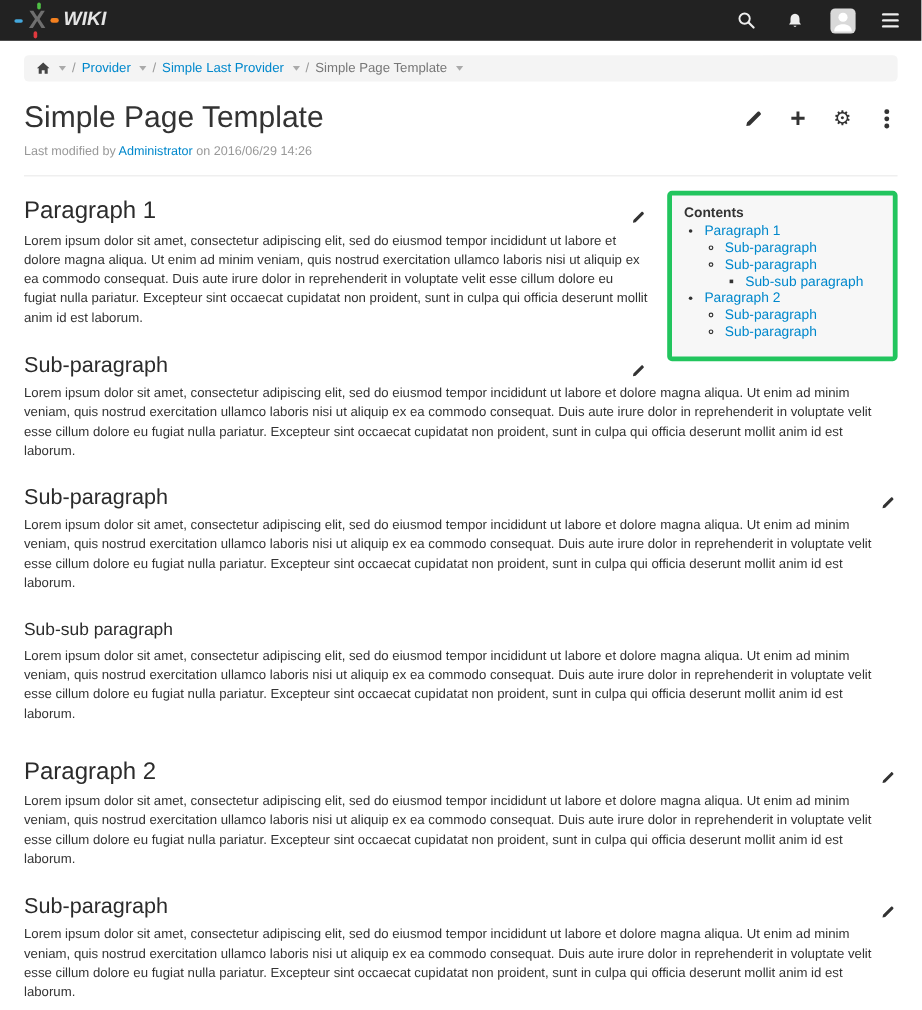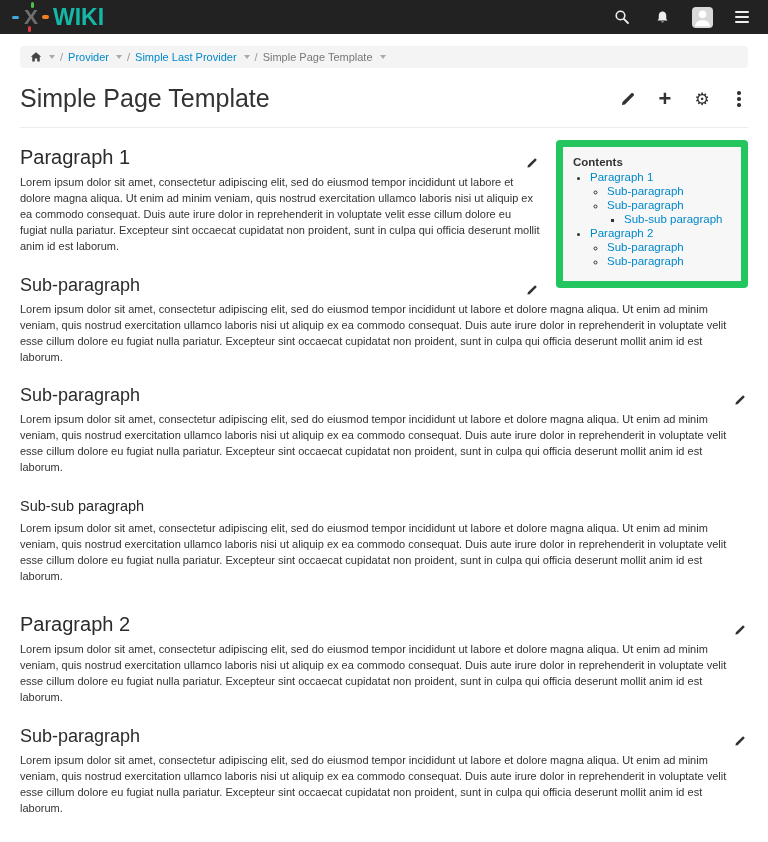--- a/index.html
+++ b/index.html
@@ -17,21 +17,21 @@
     padding: 0 12px; justify-content: space-between;
   }
   .logo { display: flex; align-items: center; gap: 3px; cursor: pointer; }
   .logo-x-wrap { position: relative; display: inline-block; padding: 0 1px; }
   .logo-x { font-size: 21px; font-weight: bold; color: #6f6f6f; letter-spacing: -1px; }
   .tick { display: inline-block; border-radius: 2px; }
   .tick-blue { width: 7px; height: 3px; background: #44a8dd; margin-right: 1px; }
   .tick-green { position: absolute; top: -3px; left: 8px; width: 3px; height: 6px; background: #4fbf45; }
   .tick-red { position: absolute; bottom: -3px; left: 5px; width: 3px; height: 6px; background: #e0393e; }
   .tick-orange { width: 7px; height: 4px; background: #f4801f; margin: 0 1px; }
-  .logo-wiki { font-size: 23px; font-weight: bold; color: #14b8a6; letter-spacing: 0px; }
+  .logo-wiki { font-size: 16px; font-weight: bold; color: #e5e5e5; letter-spacing: 0px; font-style: italic; }
 
   .nav-actions { display: flex; align-items: center; gap: 12px; }
   .nav-icon-btn { width: 28px; height: 26px; display: flex; align-items: center; justify-content: center; cursor: pointer; }
   .avatar {
     width: 21px; height: 21px; background: #d9d9d9; border-radius: 4px;
     display: flex; align-items: center; justify-content: center; overflow: hidden;
   }
   .hamburger { display: inline-flex; flex-direction: column; gap: 3px; }
   .hamburger i { display: block; width: 14px; height: 2px; background: #eee; border-radius: 1px; }
 
@@ -58,21 +58,21 @@
   .kebab { display: inline-flex; flex-direction: column; gap: 2.5px; }
   .kebab i { width: 3.5px; height: 3.5px; background: #333; border-radius: 50%; }
   .doc-modified { margin-top: 7px; font-size: 10.5px; color: #999; }
   .doc-modified a { color: #0088cc; text-decoration: none; cursor: pointer; }
   .doc-hr { border: 0; border-top: 1px solid #ececec; margin: 14px 0 0 0; }
 
   
   .content { padding: 10px 20px 0 20px; }
   .toc-panel {
     float: right; width: 192px; margin: 2px 0 12px 16px;
-    background: #f7f7f7; border: 7px solid #22c55e; border-radius: 4px;
+    background: #f7f7f7; border: 4px solid #22c55e; border-radius: 4px;
     padding: 9px 10px 12px 10px; font-size: 11.5px;
   }
   .toc-title { font-weight: bold; font-size: 11.5px; color: #333; margin-bottom: 3px; }
   .toc-panel ul { margin: 0; padding-left: 17px; }
   .toc-panel ul.lvl1 { list-style-type: disc; }
   .toc-panel ul.lvl2 { list-style-type: circle; }
   .toc-panel ul.lvl3 { list-style-type: square; }
   .toc-panel li { margin: 2px 0; color: #333; }
   .toc-panel a { color: #0088cc; text-decoration: none; cursor: pointer; }
 
@@ -168,20 +168,25 @@
         </span>
         <span class="doc-action-btn">
           <span class="kebab">
               <i></i>
               <i></i>
               <i></i>
             </span>
         </span>
       </div>
     </div>
+    <div class="doc-modified">
+      <span>Last modified by</span>
+      <a>Administrator</a>
+      <span>on 2016/06/29 14:26</span>
+    </div>
     <hr class="doc-hr">
   </div>
 
   <div class="content">
 
     <div class="toc-panel">
       <div class="toc-title">Contents</div>
       <ul class="lvl1">
         <li>
           <a>Paragraph 1</a>

